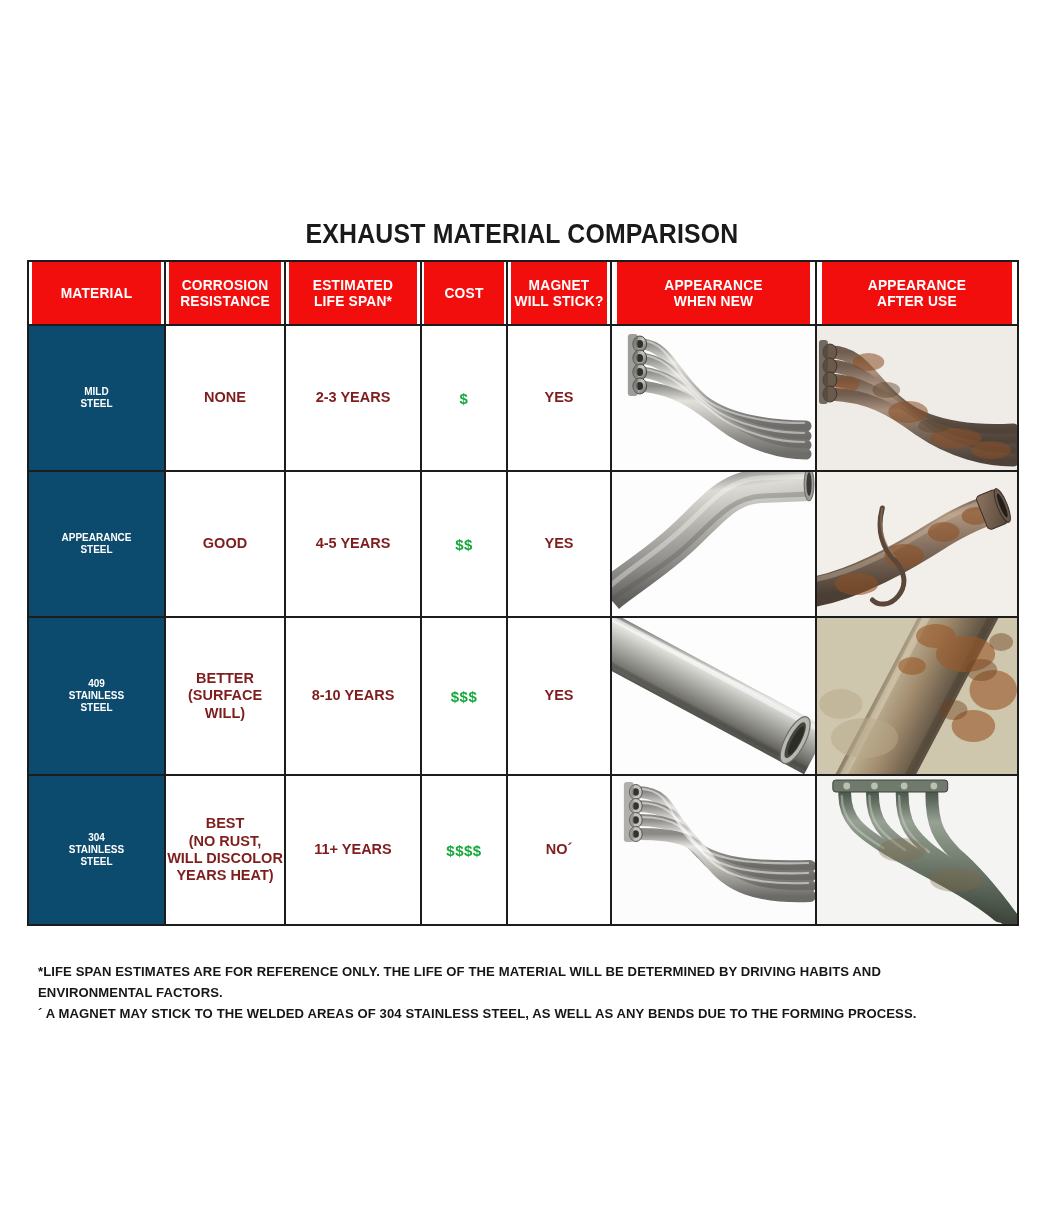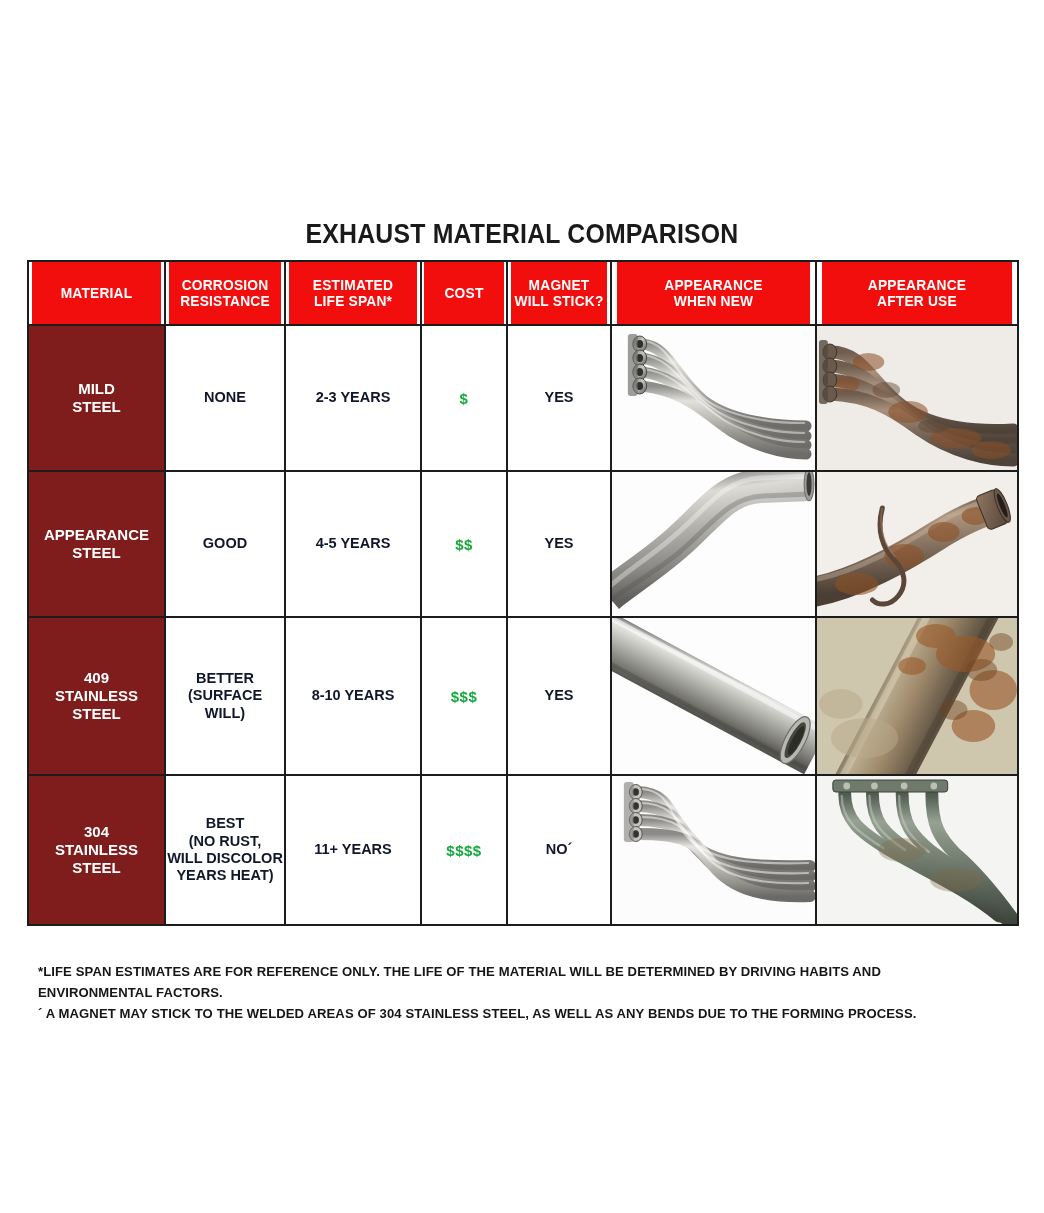--- a/index.html
+++ b/index.html
@@ -55,32 +55,32 @@
     color: #ffffff;
     font-size: 14.5px;
     font-weight: bold;
     line-height: 1.12;
     height: 62px;
     letter-spacing: 0.2px;
     font-family: "Liberation Sans Narrow", "Liberation Sans", sans-serif;
     transform: scaleX(0.95);
   }
   td.matcell {
-    background: #7f1d1d;
+    background: #0c4a6e;
     color: #ffffff;
-    font-size: 15px;
+    font-size: 10px;
     font-weight: bold;
     line-height: 1.18;
     font-family: "Liberation Sans Narrow", "Liberation Sans", sans-serif;
   }
   td.txt {
     font-size: 14.5px;
     font-weight: bold;
     line-height: 1.2;
-    color: #0f172a;
+    color: #7f1d1d;
     font-family: "Liberation Sans Narrow", "Liberation Sans", sans-serif;
   }
   td.cost {
     font-size: 15px;
     font-weight: bold;
     color: #14a93a;
     letter-spacing: 0.5px;
     font-family: "Liberation Sans Narrow", "Liberation Sans", sans-serif;
   }
   td.pic {

